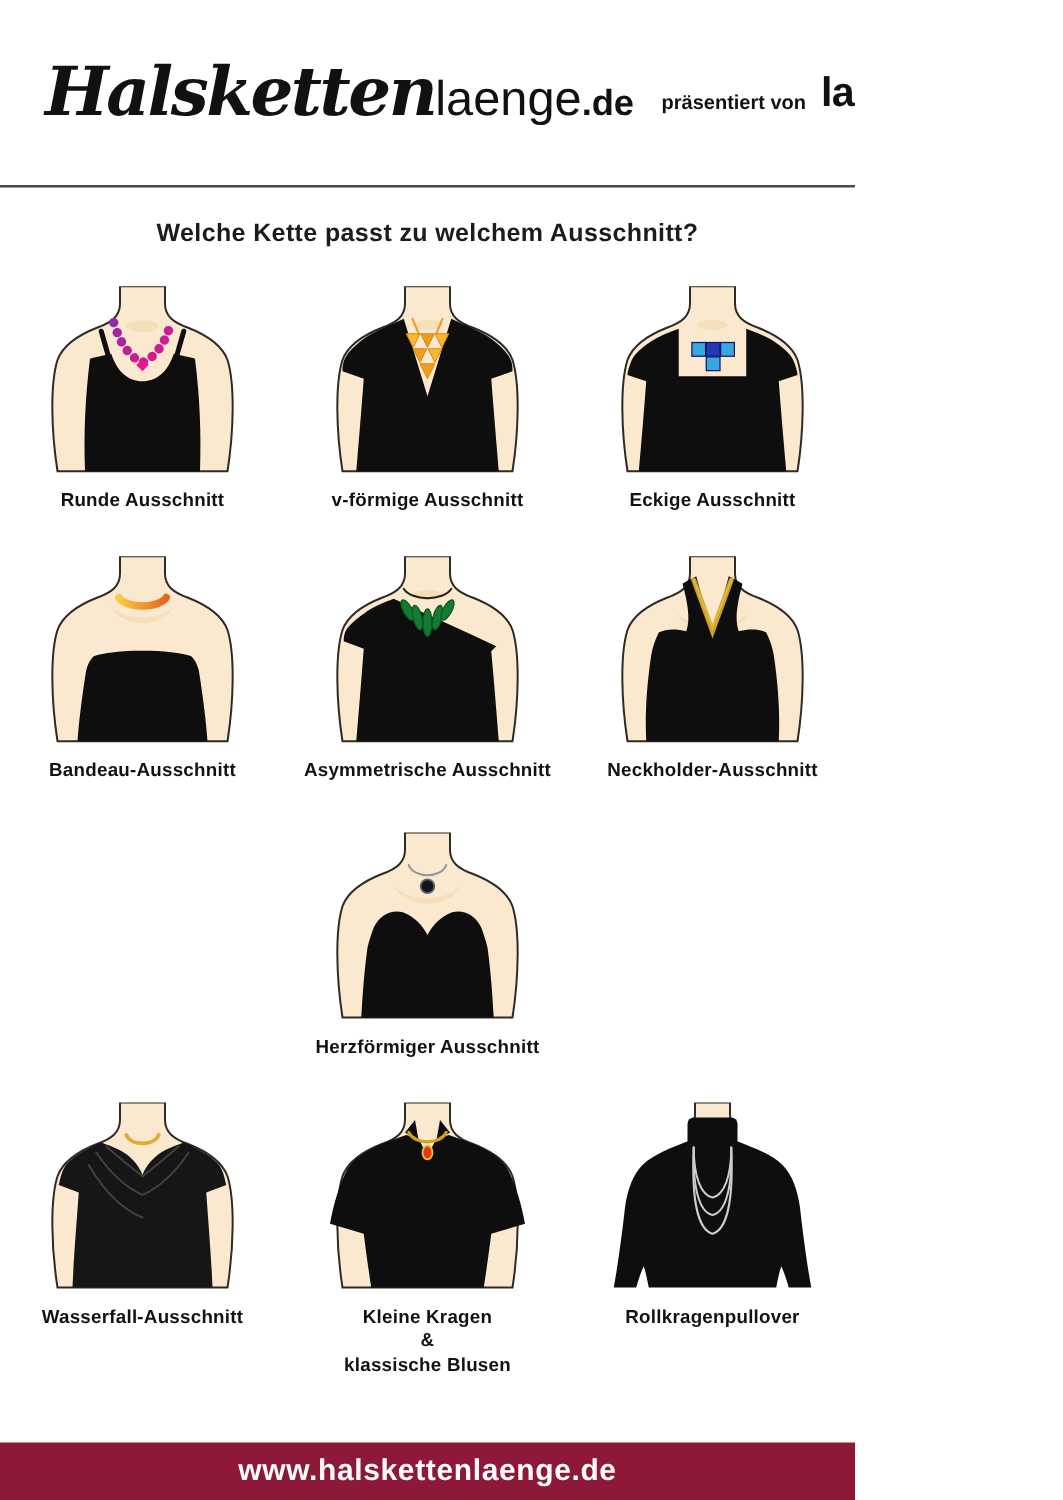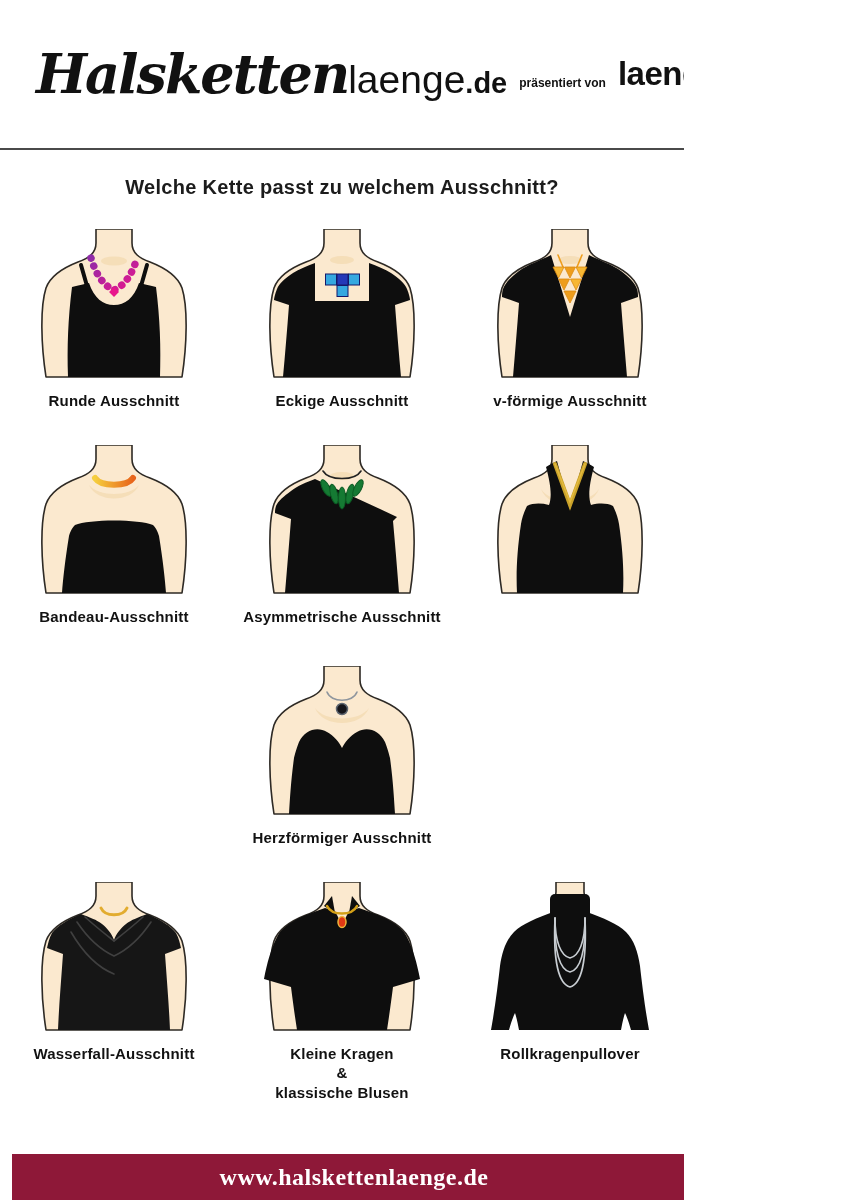--- a/index.html
+++ b/index.html
@@ -7,21 +7,21 @@
         font-family:"Liberation Sans",sans-serif;color:#111;}
 
   
   .header{display:flex;align-items:center;height:150px;padding:0 36px;box-sizing:border-box;
           border-bottom:2px solid #4a4a4a;}
   .brand{display:flex;align-items:baseline;white-space:nowrap;}
   .brand-script{font-family:"DejaVu Serif",serif;font-style:italic;font-weight:700;
                 font-size:54px;letter-spacing:-2px;line-height:1;}
   .brand-rest{font-size:39px;font-weight:400;letter-spacing:0;}
   .brand-tld{font-size:29px;font-weight:700;text-align:center;}
-  .presented{font-size:12px;font-weight:600;margin:18px 12px 0 12px;white-space:nowrap;}
+  .presented{font-size:16px;font-weight:600;margin:18px 12px 0 22px;white-space:nowrap;}
   .partner{display:flex;align-items:center;font-weight:700;font-size:33px;letter-spacing:-0.5px;white-space:nowrap;}
   .partner svg{width:54px;height:54px;margin:0 1px;}
 
   
   .title{text-align:center;font-size:20px;font-weight:600;letter-spacing:.3px;
          margin:26px 0 0;color:#1c1c1c;}
 
   
   .row{display:flex;justify-content:center;}
   .row1{margin-top:30px}.row2{margin-top:34px}.row3{margin-top:40px}.row4{margin-top:34px}
@@ -34,22 +34,22 @@
   
   .skin{fill:#FBE9CF;stroke:#2e2a25;stroke-width:1.6;stroke-linejoin:round;}
   .shadow{fill:#F3D9B0;opacity:.75;}
   .garment{fill:#0e0e0e;}
   .garment-soft{fill:#161616;}
   .fold{fill:none;stroke:#404040;stroke-width:1.6;stroke-linecap:round;}
   .strap{stroke:#0e0e0e;stroke-width:4;stroke-linecap:round;}
   .chain{fill:none;stroke-linecap:round;}
 
   
-  .footer{position:absolute;left:12px;bottom:0;width:100%;height:46px;
-          display:flex;align-items:center;justify-content:center;background:#8E1838;font-family:Liberation Serif, serif;}
+  .footer{position:absolute;left:0;bottom:0;width:100%;height:46px;
+          display:flex;align-items:center;justify-content:center;background:#8E1838;}
   .footer-url{color:#fff;font-size:24px;font-weight:700;letter-spacing:.5px;}
 </style>
 </head>
 <body>
 
 <div class="page">
 
   <div class="header">
     <div class="brand">
       <span class="brand-script">Halsketten</span>
@@ -82,55 +82,55 @@
         </defs>
         <path class="skin" d="M77,0 L77,14 C77,24 70,29 59,33 C41,40 31,48 27,59 C21,78 22,116 27,148 L163,148 C168,116 169,78 163,59 C159,48 149,40 131,33 C120,29 113,24 113,14 L113,0 Z"></path>
         <ellipse class="shadow" cx="95" cy="32" rx="13" ry="4.5"></ellipse>
         <line class="strap" x1="62" y1="36" x2="68" y2="57"></line>
         <line class="strap" x1="128" y1="36" x2="122" y2="57"></line>
         <path class="garment" d="M53,58 C60,56 66,55 70,54 C75,69 84,76 95,76 C106,76 115,69 120,54 C124,55 130,56 137,58 C141,90 142,118 141,148 L49,148 C48,118 49,90 53,58 Z"></path>
         <path class="chain" d="M72,29 C77,46 85,57 95,61 C105,57 113,46 118,29" stroke="url(#gPinkV)" stroke-width="7.5" stroke-dasharray="0.1 8.2"></path>
         <rect x="91.5" y="59.5" width="7" height="7" transform="rotate(45 95 63)" fill="#E8168C"></rect>
       </svg>
       <div class="flabel">Runde Ausschnitt</div>
-    </div>
-
-    <div class="cell">
-      <svg class="fig" viewBox="0 0 190 150">
-        <path class="skin" d="M77,0 L77,14 C77,24 70,29 59,33 C41,40 31,48 27,59 C21,78 22,116 27,148 L163,148 C168,116 169,78 163,59 C159,48 149,40 131,33 C120,29 113,24 113,14 L113,0 Z"></path>
-        <ellipse class="shadow" cx="95" cy="31" rx="12" ry="4"></ellipse>
-        <path class="garment" d="M68,34 L68,72 L122,72 L122,34 C130,37 138,40 144,44 C152,49 158,55 160,60 C162,65 163,69 163,71 L148,76 C150,102 152,126 154,148 L36,148 C38,126 40,102 42,76 L27,71 C27,69 28,65 30,60 C32,55 38,49 46,44 C52,40 60,37 68,34 Z"></path>
-        <g stroke="#15186A" stroke-width="1">
-          <rect x="78.5" y="45" width="11" height="11" fill="#35A8E0"></rect>
-          <rect x="90" y="45" width="11" height="11" fill="#2438B8"></rect>
-          <rect x="101.5" y="45" width="11" height="11" fill="#35A8E0"></rect>
-          <rect x="90" y="56.5" width="11" height="11" fill="#35A8E0"></rect>
-        </g>
-      </svg>
-      <div class="flabel">Eckige Ausschnitt</div>
     </div>
 
     <div class="cell">
       <svg class="fig" viewBox="0 0 190 150">
         <path class="skin" d="M77,0 L77,14 C77,24 70,29 59,33 C41,40 31,48 27,59 C21,78 22,116 27,148 L163,148 C168,116 169,78 163,59 C159,48 149,40 131,33 C120,29 113,24 113,14 L113,0 Z"></path>
         <ellipse class="shadow" cx="95" cy="31" rx="12" ry="4"></ellipse>
         <path class="garment" d="M76,26 C66,31 52,36 44,42 C36,48 30,54 28,60 C27,63 27,66 27,68 L44,74 C42,100 40,124 38,148 L152,148 C150,124 148,100 146,74 L163,68 C163,66 163,63 162,60 C160,54 154,48 146,42 C138,36 124,31 114,26 L95,88 Z"></path>
         <line class="chain" x1="83" y1="26" x2="88" y2="38" stroke-width="1.6" stroke="#EE9D1C"></line>
         <line class="chain" x1="107" y1="26" x2="102" y2="38" stroke-width="1.6" stroke="#EE9D1C"></line>
         <g stroke="#D9880F" stroke-width="0.8">
           <polygon points="78,38 89,38 83.5,49" fill="#F7B733"></polygon>
           <polygon points="89.5,38 100.5,38 95,49" fill="#EE9D1C"></polygon>
           <polygon points="101,38 112,38 106.5,49" fill="#F7B733"></polygon>
           <polygon points="83.5,50 94.5,50 89,61" fill="#EE9D1C"></polygon>
           <polygon points="95.5,50 106.5,50 101,61" fill="#F7B733"></polygon>
           <polygon points="89,62 101,62 95,74" fill="#EE9D1C"></polygon>
         </g>
       </svg>
       <div class="flabel">v-förmige Ausschnitt</div>
     </div>
+
+    <div class="cell">
+      <svg class="fig" viewBox="0 0 190 150">
+        <path class="skin" d="M77,0 L77,14 C77,24 70,29 59,33 C41,40 31,48 27,59 C21,78 22,116 27,148 L163,148 C168,116 169,78 163,59 C159,48 149,40 131,33 C120,29 113,24 113,14 L113,0 Z"></path>
+        <ellipse class="shadow" cx="95" cy="31" rx="12" ry="4"></ellipse>
+        <path class="garment" d="M68,34 L68,72 L122,72 L122,34 C130,37 138,40 144,44 C152,49 158,55 160,60 C162,65 163,69 163,71 L148,76 C150,102 152,126 154,148 L36,148 C38,126 40,102 42,76 L27,71 C27,69 28,65 30,60 C32,55 38,49 46,44 C52,40 60,37 68,34 Z"></path>
+        <g stroke="#15186A" stroke-width="1">
+          <rect x="78.5" y="45" width="11" height="11" fill="#35A8E0"></rect>
+          <rect x="90" y="45" width="11" height="11" fill="#2438B8"></rect>
+          <rect x="101.5" y="45" width="11" height="11" fill="#35A8E0"></rect>
+          <rect x="90" y="56.5" width="11" height="11" fill="#35A8E0"></rect>
+        </g>
+      </svg>
+      <div class="flabel">Eckige Ausschnitt</div>
+    </div>
   </div>
 
   <div class="row row2">
 
     <div class="cell">
       <svg class="fig" viewBox="0 0 190 150">
         <defs>
           <linearGradient id="gChoker" x1="0" y1="0" x2="1" y2="0">
             <stop offset="0" stop-color="#F5CE3E"></stop>
               <stop offset="1" stop-color="#E8641B"></stop>
@@ -162,20 +162,21 @@
     </div>
 
     <div class="cell">
       <svg class="fig" viewBox="0 0 190 150">
         <path class="skin" d="M77,0 L77,14 C77,24 70,29 59,33 C41,40 31,48 27,59 C21,78 22,116 27,148 L163,148 C168,116 169,78 163,59 C159,48 149,40 131,33 C120,29 113,24 113,14 L113,0 Z"></path>
         <path class="shadow" d="M66,44 C76,60 114,60 124,44 C116,66 74,66 66,44 Z"></path>
         <path class="garment" d="M82,16 L95,64 L108,16 C112,18 116,20 119,22 C114,40 113,52 116,60 C124,58 132,58 138,61 C141,67 143,73 144,79 C148,106 149,128 148,148 L42,148 C41,128 42,106 46,79 C47,73 49,67 52,61 C58,58 66,58 74,60 C77,52 76,40 71,22 C74,20 78,18 82,16 Z"></path>
         <path class="chain" d="M80,19 L95,60 L110,19" stroke-width="4" stroke="#C9A22A"></path>
         <path class="chain" d="M80,19 L95,57 L110,19" stroke-width="1.6" stroke="#E3B93C"></path>
       </svg>
+      <div class="flabel">Neckholder-Ausschnitt</div>
     </div>
   </div>
 
   <div class="row row3">
 
 
     <div class="cell">
       <svg class="fig" viewBox="0 0 190 150">
         <path class="skin" d="M77,0 L77,14 C77,24 70,29 59,33 C41,40 31,48 27,59 C21,78 22,116 27,148 L163,148 C168,116 169,78 163,59 C159,48 149,40 131,33 C120,29 113,24 113,14 L113,0 Z"></path>
         <path class="shadow" d="M68,42 C78,56 112,56 122,42 C114,62 76,62 68,42 Z"></path>

